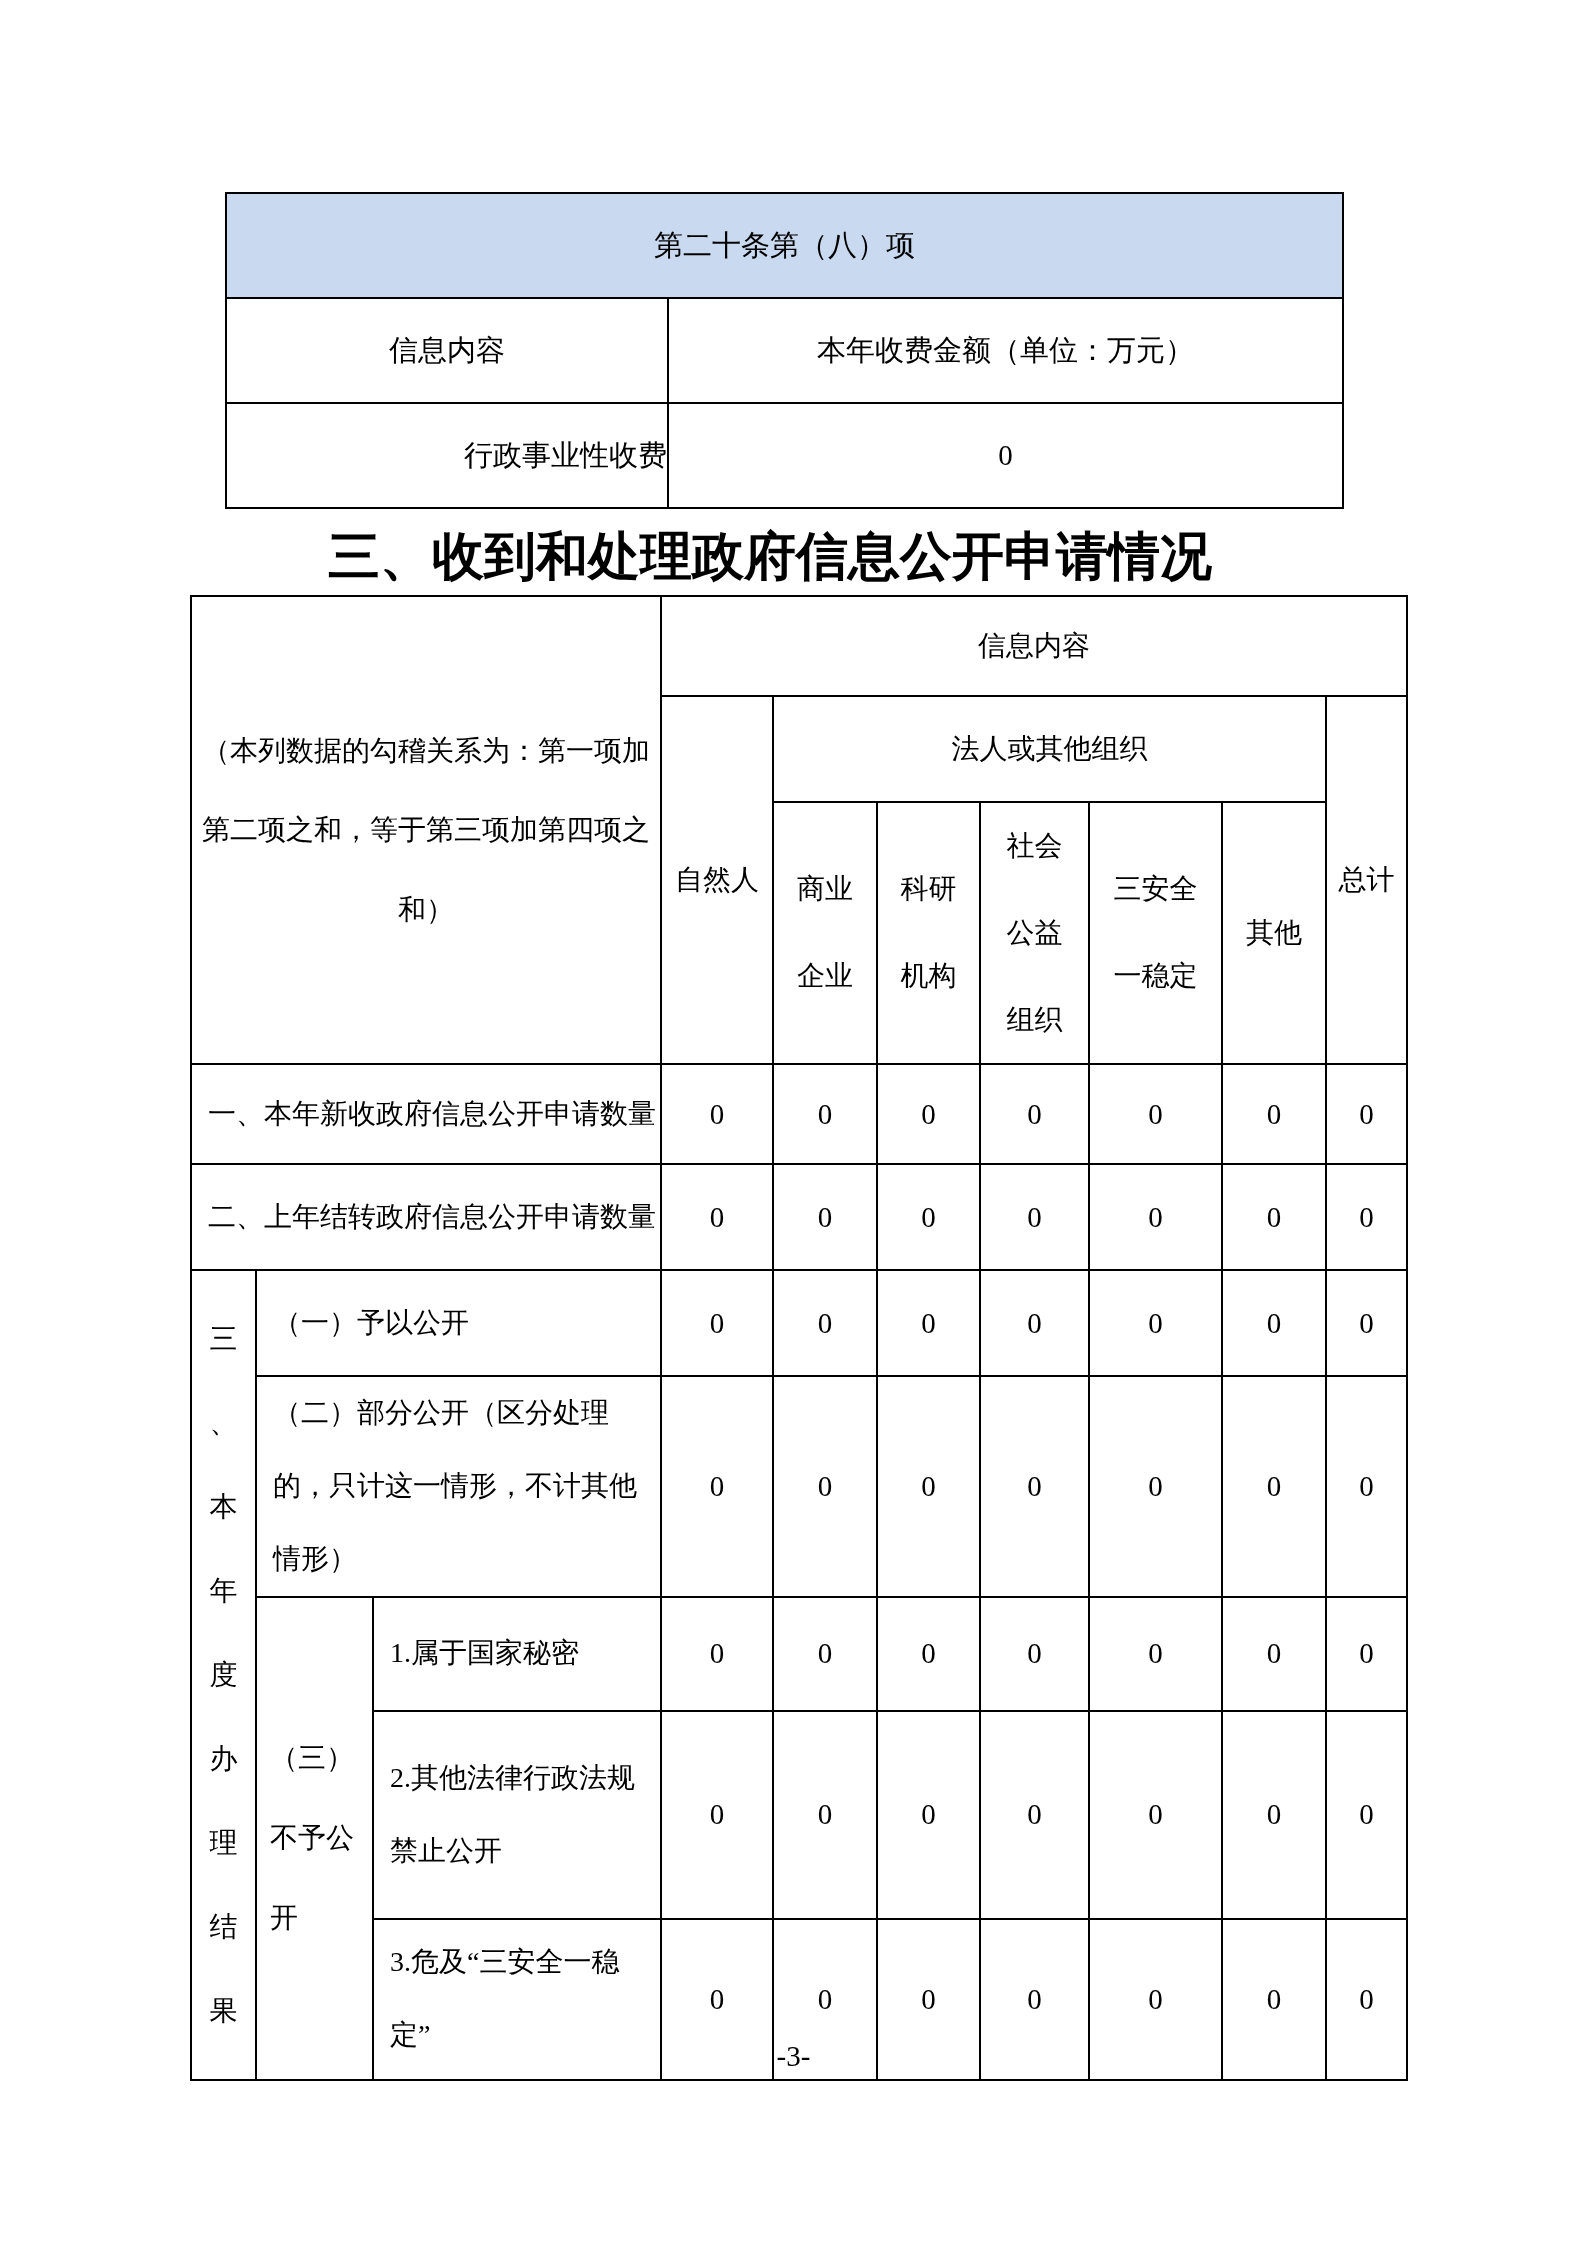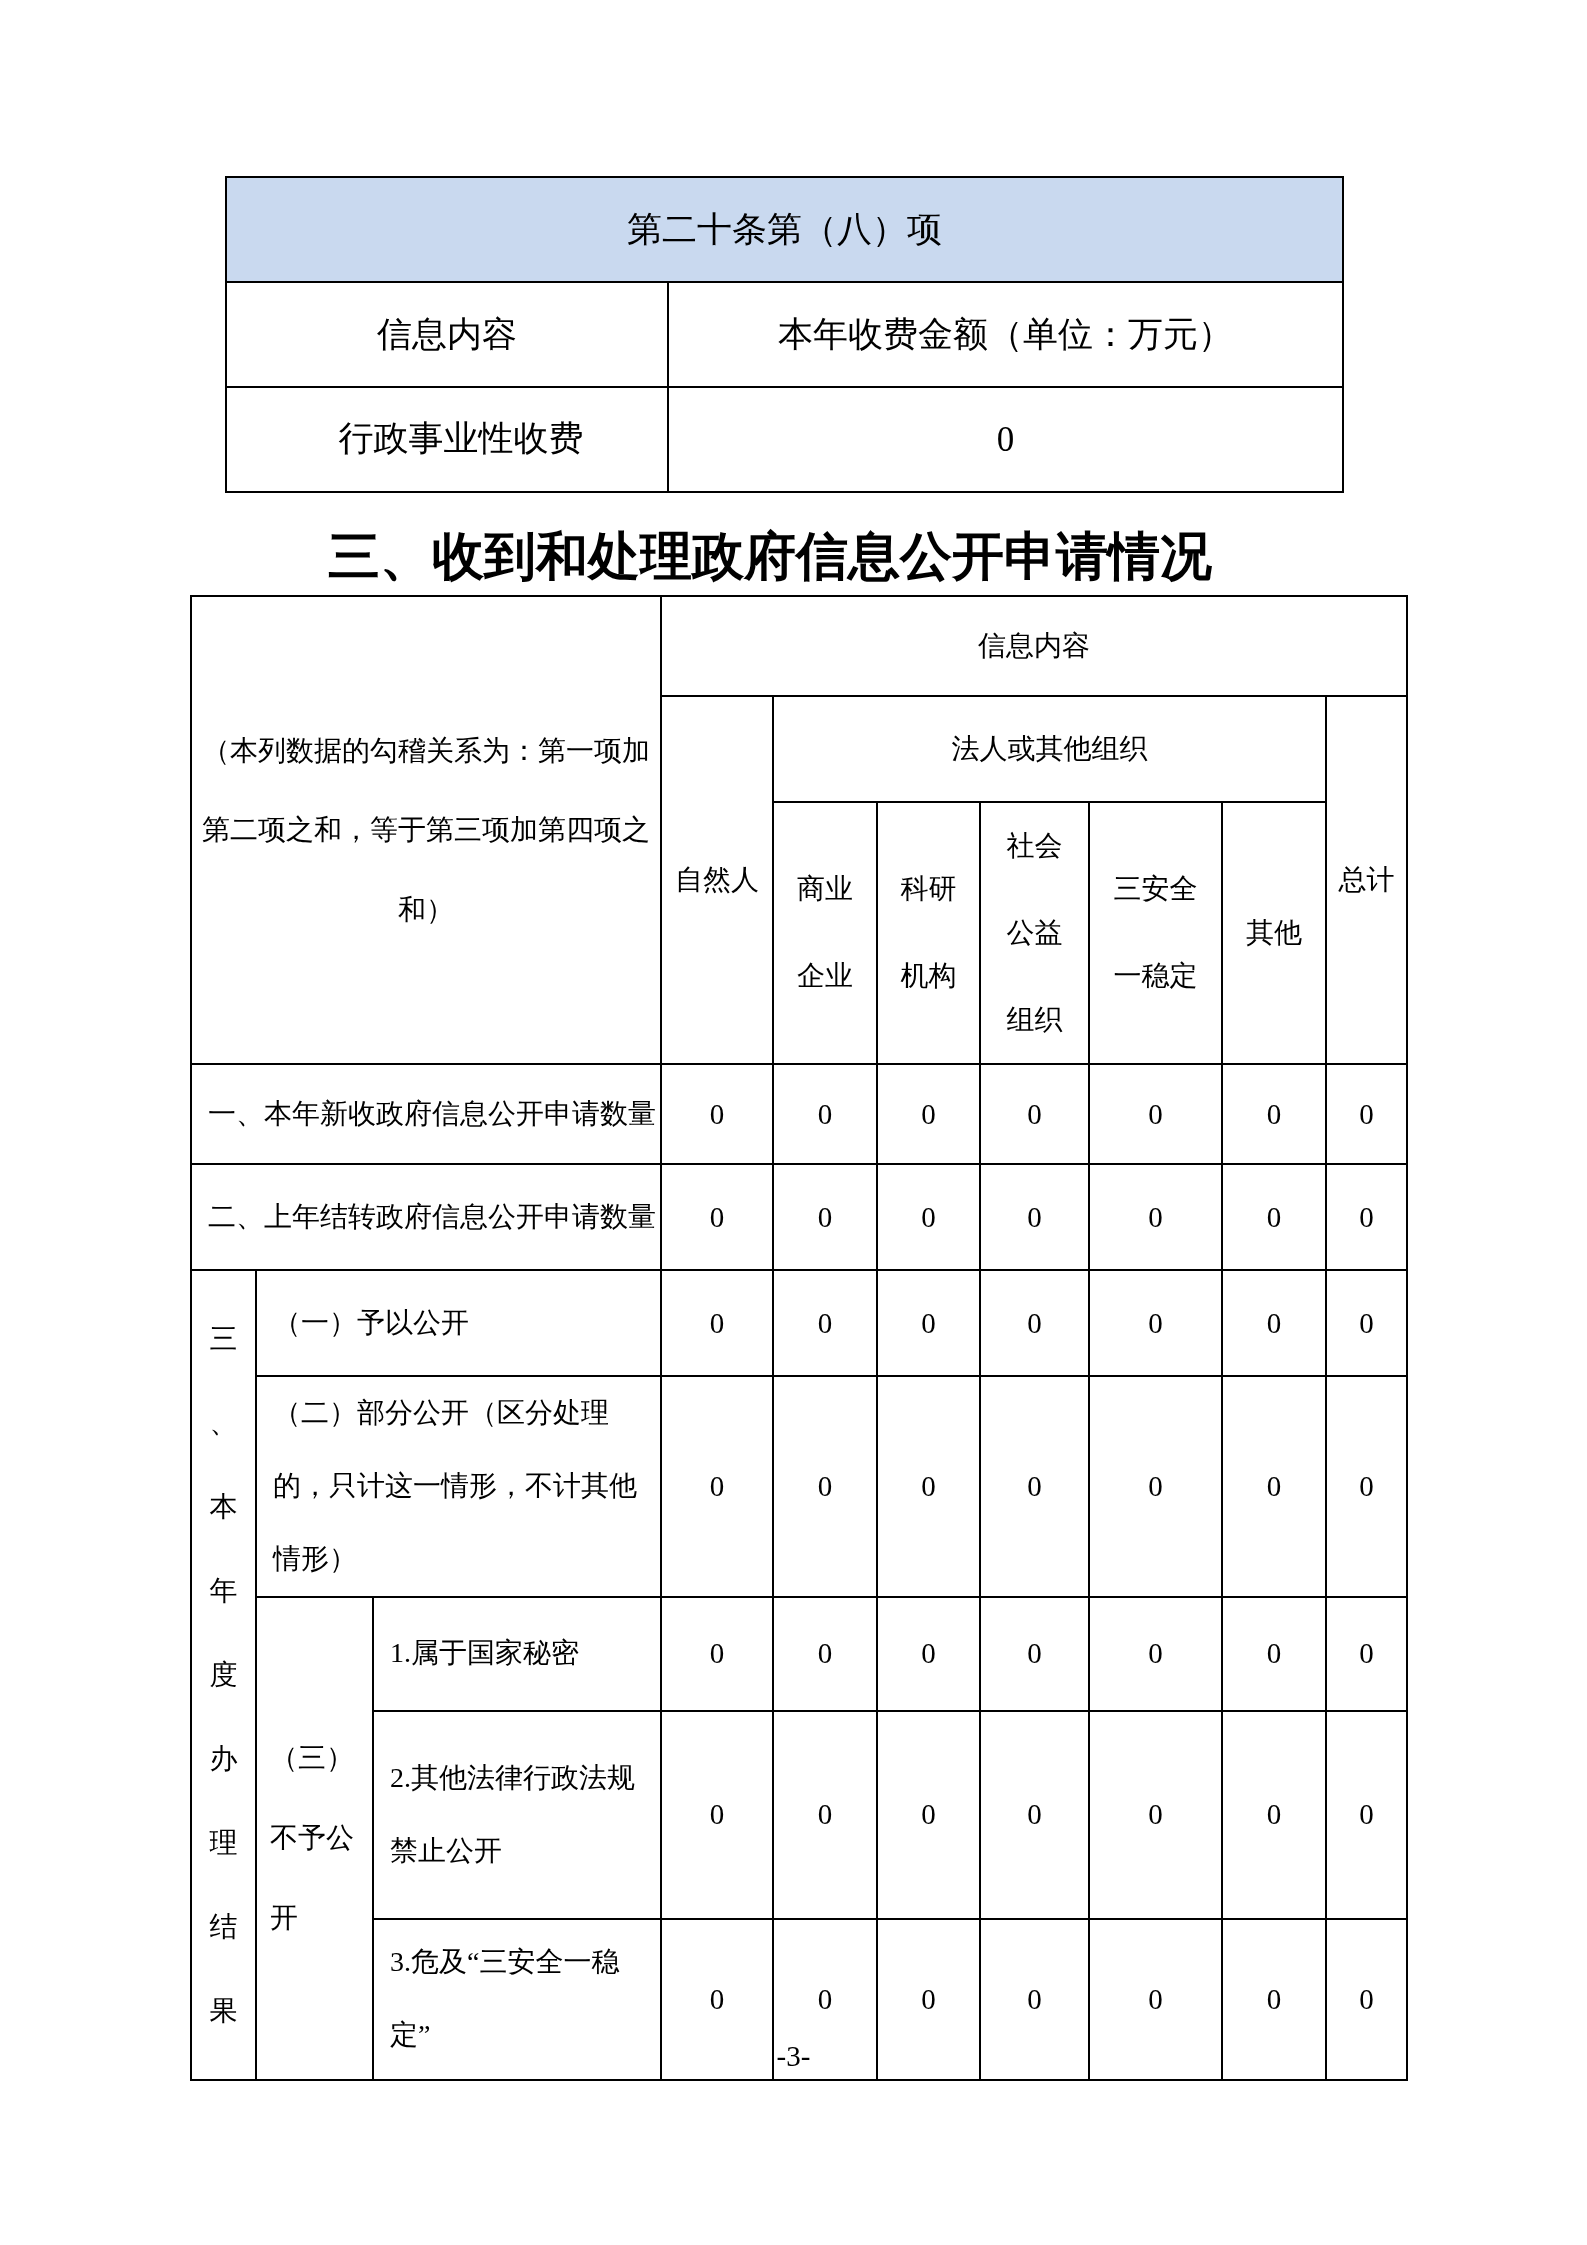--- a/index.html
+++ b/index.html
@@ -5,25 +5,25 @@
   html,body{margin:0;padding:0;background:#888;}
   .page{
     position:relative;width:1587px;height:2245px;background:#ffffff;
     font-family:"Liberation Serif","DejaVu Serif",serif;color:#000;
     margin:0 auto;overflow:hidden;
   }
   table{border-collapse:collapse;table-layout:fixed;}
   td{border:2px solid #000;vertical-align:middle;overflow:hidden;}
 
   
-  .fee-table{position:absolute;left:225px;top:176px;width:1117px;font-size:35px;}
+  .fee-table{position:absolute;left:225px;top:192px;width:1117px;font-size:29px;}
   .fee-table td{padding:0;}
   .fee-title{background:#c9d9ef;text-align:center;}
   .c{text-align:center;}
-  .l{text-align:center;padding-left:28px !important;line-height:1.5;margin-left:26px;}
+  .l{text-align:right;padding-left:28px !important;line-height:1.5;margin-left:26px;}
 
   
   .heading{
     position:absolute;left:328px;top:516px;width:1100px;
     font-family:"Liberation Sans","DejaVu Sans",sans-serif;
     font-weight:bold;font-size:52px;line-height:1.55;white-space:nowrap;
   }
 
   
   .req-table{position:absolute;left:190px;top:595px;width:1216px;height:1367px;font-size:28px;}

